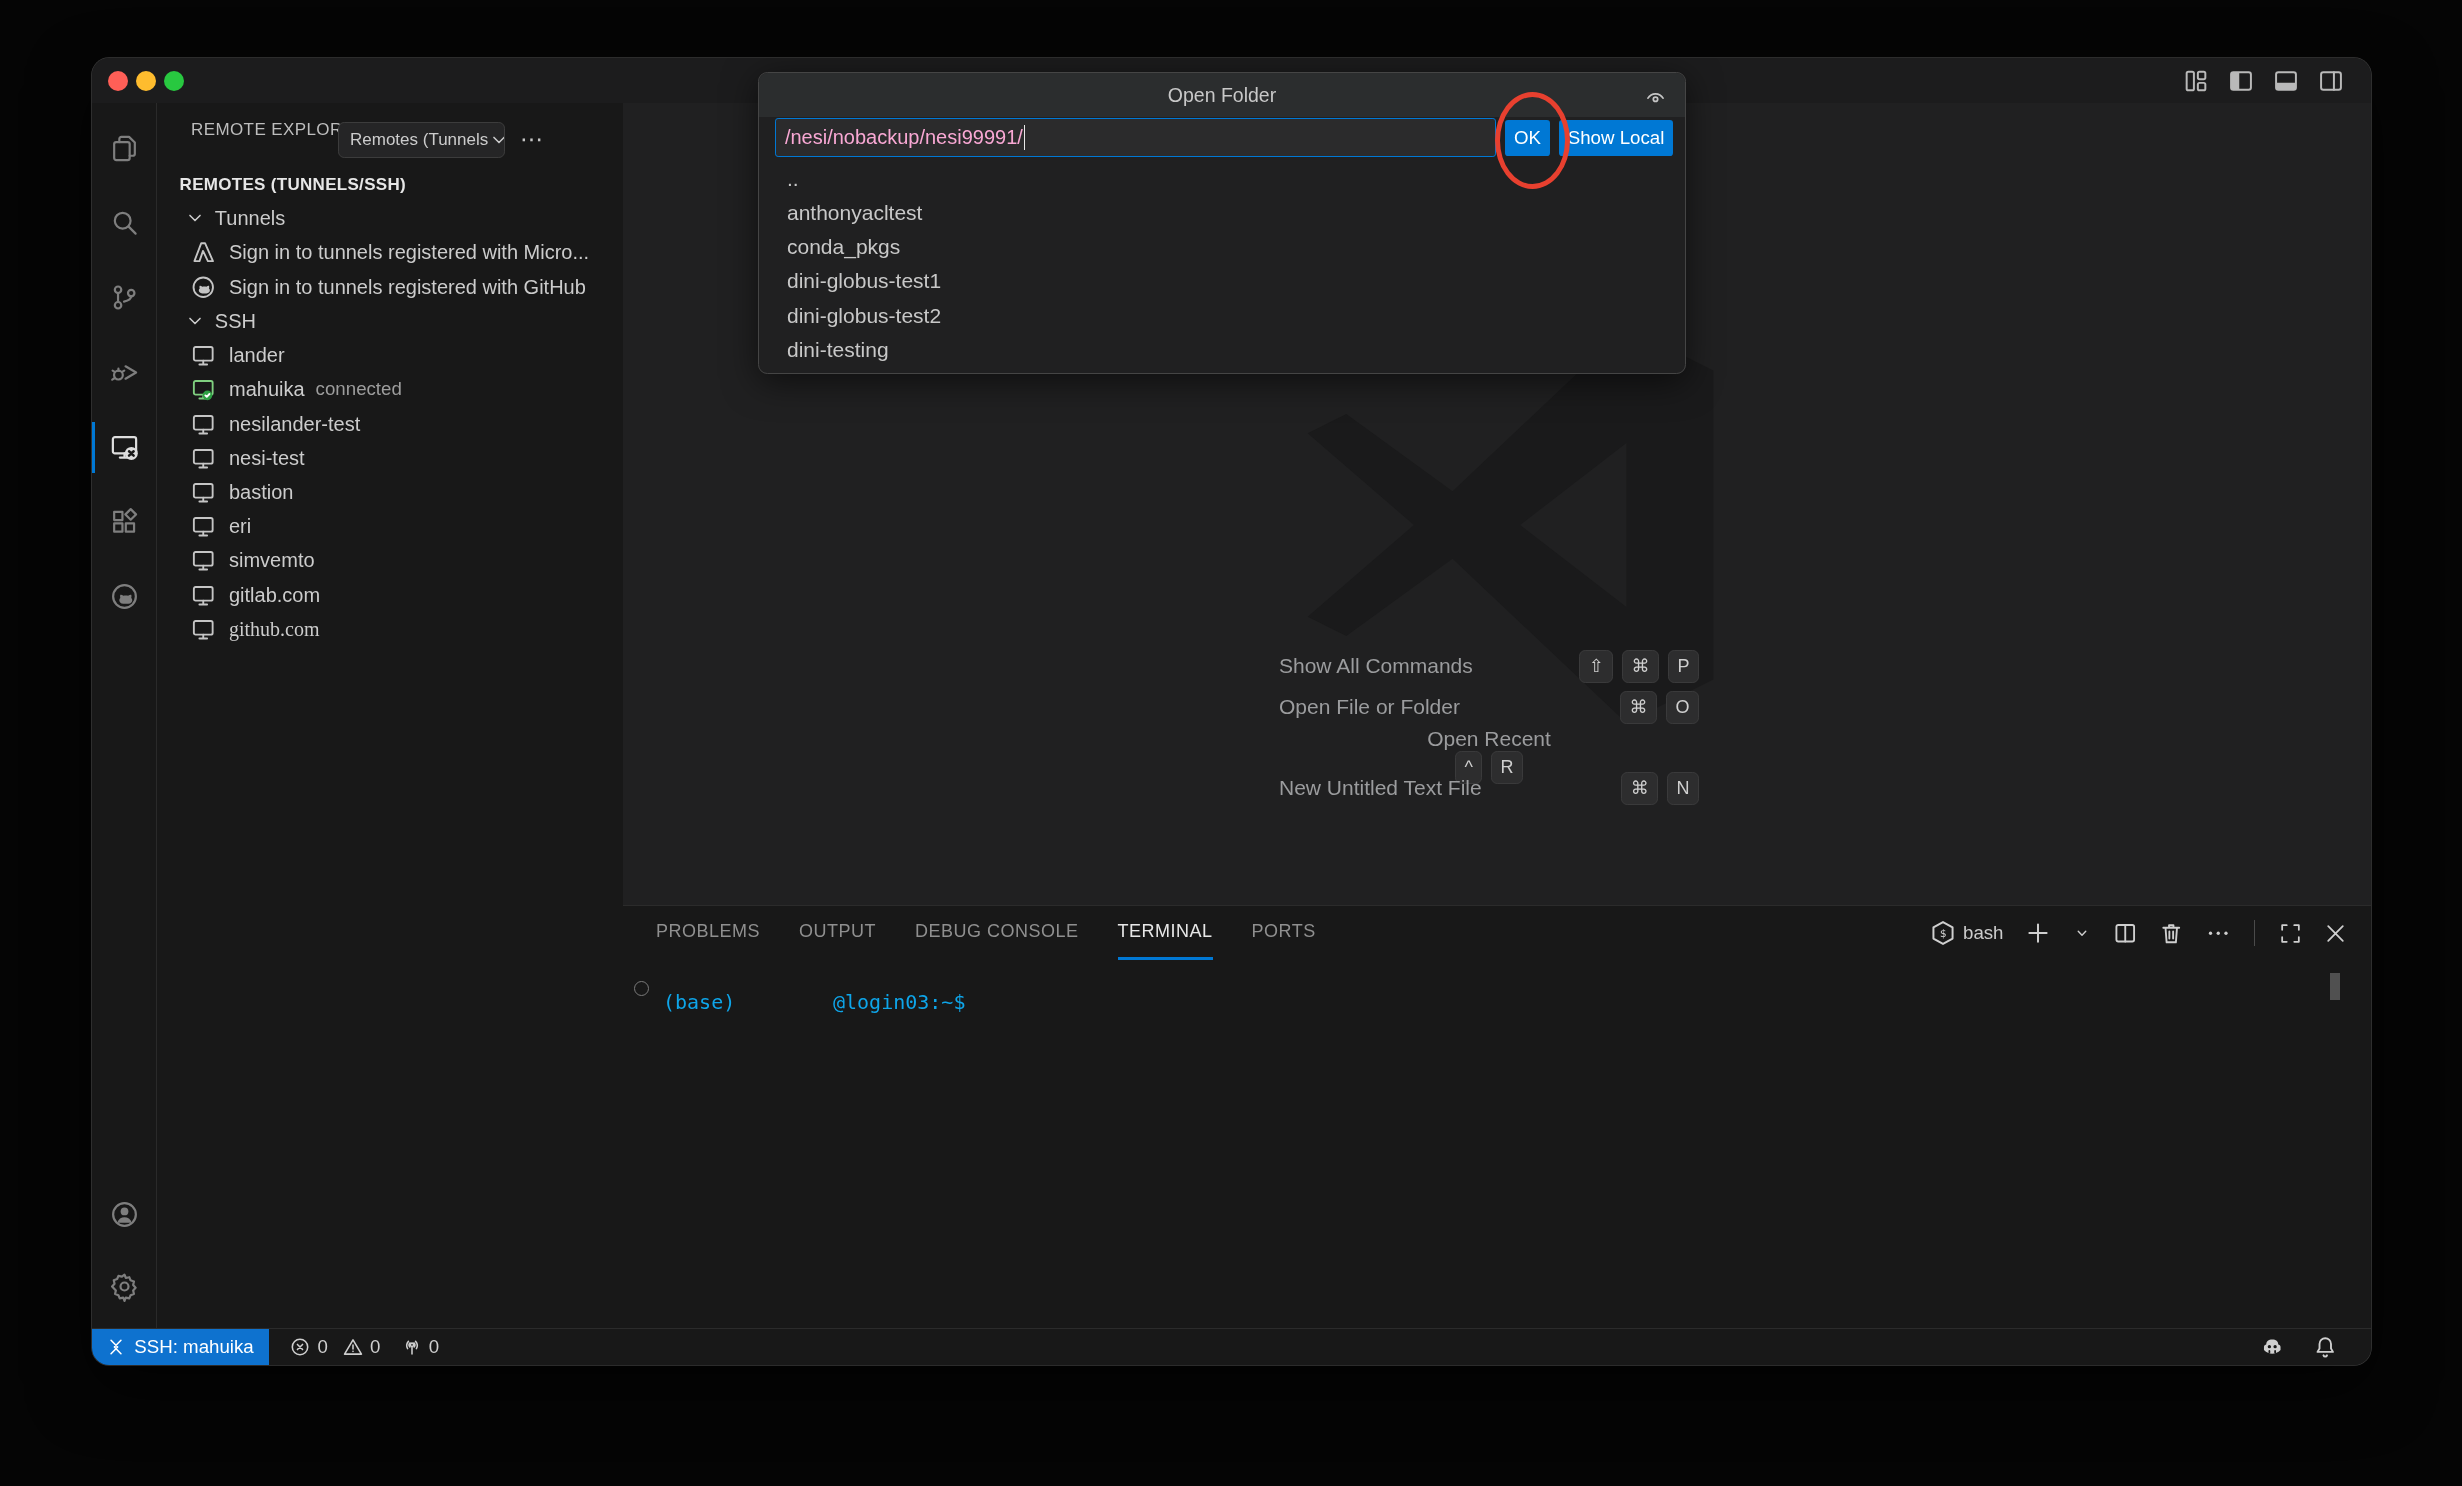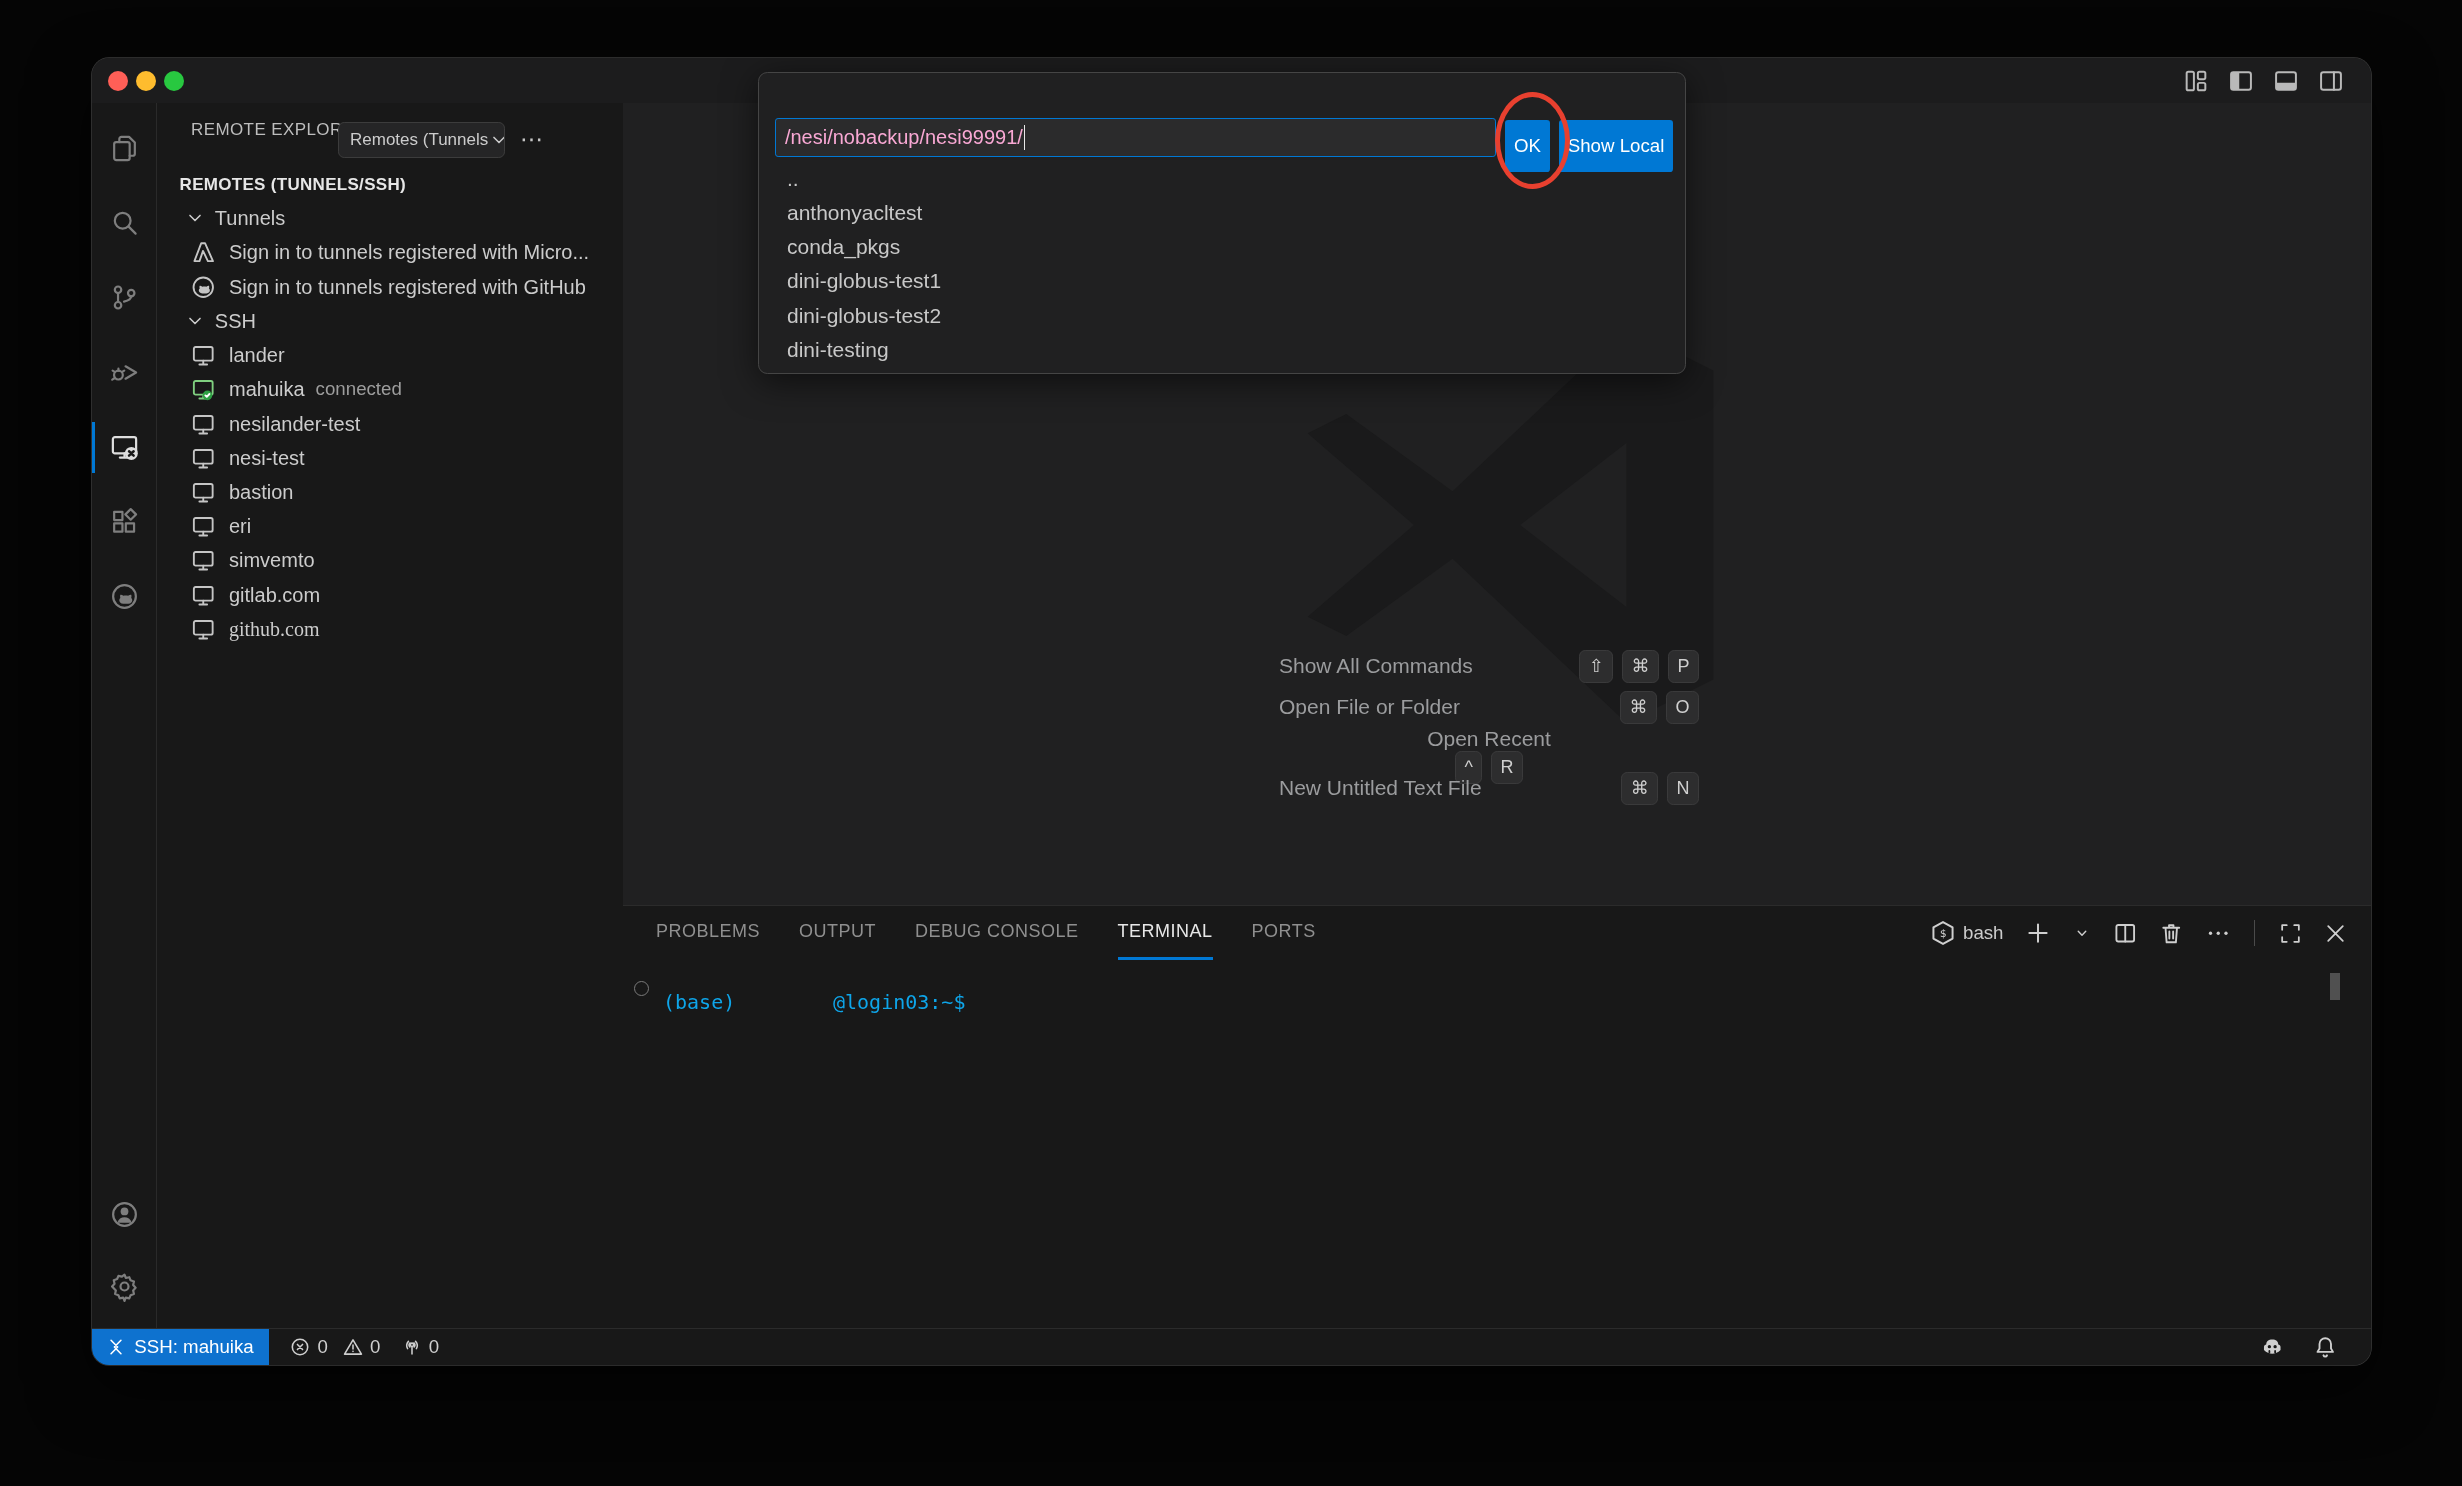--- a/index.html
+++ b/index.html
@@ -57,21 +57,21 @@
   .sb-right{margin-left:auto;display:flex;align-items:center;gap:26.5px;padding-right:33px;color:#cfcfcf;}
   
   .dialog{position:absolute;left:666px;top:14px;width:928px;height:302px;background:#202021;border:0.8px solid #454545;
           border-radius:9.3px;box-shadow:0 7.8px 34px rgba(0,0,0,.55);z-index:50;box-sizing:border-box;}
   .dlg-head{position:absolute;left:0;top:0;right:0;height:44px;background:#2b2d2e;border-radius:8.6px 8.6px 0 0;
             display:flex;align-items:center;justify-content:center;font-size:19.5px;color:#c8c8c8;}
   .dlg-eye{position:absolute;right:17px;top:11px;color:#c5c5c5;}
   .dlg-input{position:absolute;left:15.6px;top:45px;width:721px;height:39px;background:#2b2b2c;border:1.6px solid #0078d4;
              border-radius:3.1px;display:flex;align-items:center;padding-left:9.3px;font-size:20px;color:#f9a8d4;box-sizing:border-box;}
   .caret{display:inline-block;width:1.6px;height:25px;background:#e8e8e8;margin-left:0.8px;}
-  .dlg-btn{position:absolute;top:47px;height:52px;background:#0078d4;color:#ffffff;font-size:18.7px;border-radius:3.1px;
+  .dlg-btn{position:absolute;top:47px;height:36px;background:#0078d4;color:#ffffff;font-size:18.7px;border-radius:3.1px;
            display:flex;align-items:center;justify-content:center;}
   .dlg-ok{left:746px;width:45px;}
   .dlg-local{left:800px;width:114px;}
   .dlg-row{position:absolute;left:28px;right:15.6px;height:34px;display:flex;align-items:center;font-size:21px;color:#c8c8c8;}
   .annot{position:absolute;left:736px;top:18.7px;width:65px;height:87px;border:5.4px solid #e8402f;border-radius:50%;z-index:60;}
   .icn{display:inline-flex;align-items:center;justify-content:center;}
   .icn svg{display:block;}
 </style>
 </head>
 <body>
@@ -479,20 +479,29 @@
           <span class="icn">
             <svg width="26.5" height="26.5" viewBox="0 0 24 24" fill="none" stroke="currentColor" stroke-width="1.7" stroke-linecap="round" stroke-linejoin="round">
               <path d="M12 3.8a5.2 5.2 0 0 1 5.2 5.2v4.2l1.8 3H5l1.8-3V9a5.2 5.2 0 0 1 5.2-5.2z"></path>
               <path d="M10.4 19.3a1.7 1.7 0 0 0 3.2 0"></path>
             </svg>
           </span>
         </div>
     </div>
 
     <div class="dialog">
+      <div class="dlg-head">
+        <span>Open Folder</span>
+        <span class="dlg-eye icn" id="dlg-eye">
+            <svg width="25" height="25" viewBox="0 0 24 24" fill="none" stroke="currentColor" stroke-width="1.7" stroke-linecap="round" stroke-linejoin="round">
+              <path d="M4.8 13.6a8.3 8.3 0 0 1 14.4 0"></path>
+              <circle cx="12" cy="14.6" r="2.1"></circle>
+            </svg>
+          </span>
+      </div>
       <div class="dlg-input">
         <span>/nesi/nobackup/nesi99991/</span>
           <span class="caret"></span>
       </div>
       <div class="dlg-btn dlg-ok">OK</div>
       <div class="dlg-btn dlg-local">Show Local</div>
       <div id="dlg-list">
           <div class="dlg-row" style="top: 89px;">..</div>
           <div class="dlg-row" style="top: 123px;">anthonyacltest</div>
           <div class="dlg-row" style="top: 157px;">conda_pkgs</div>

